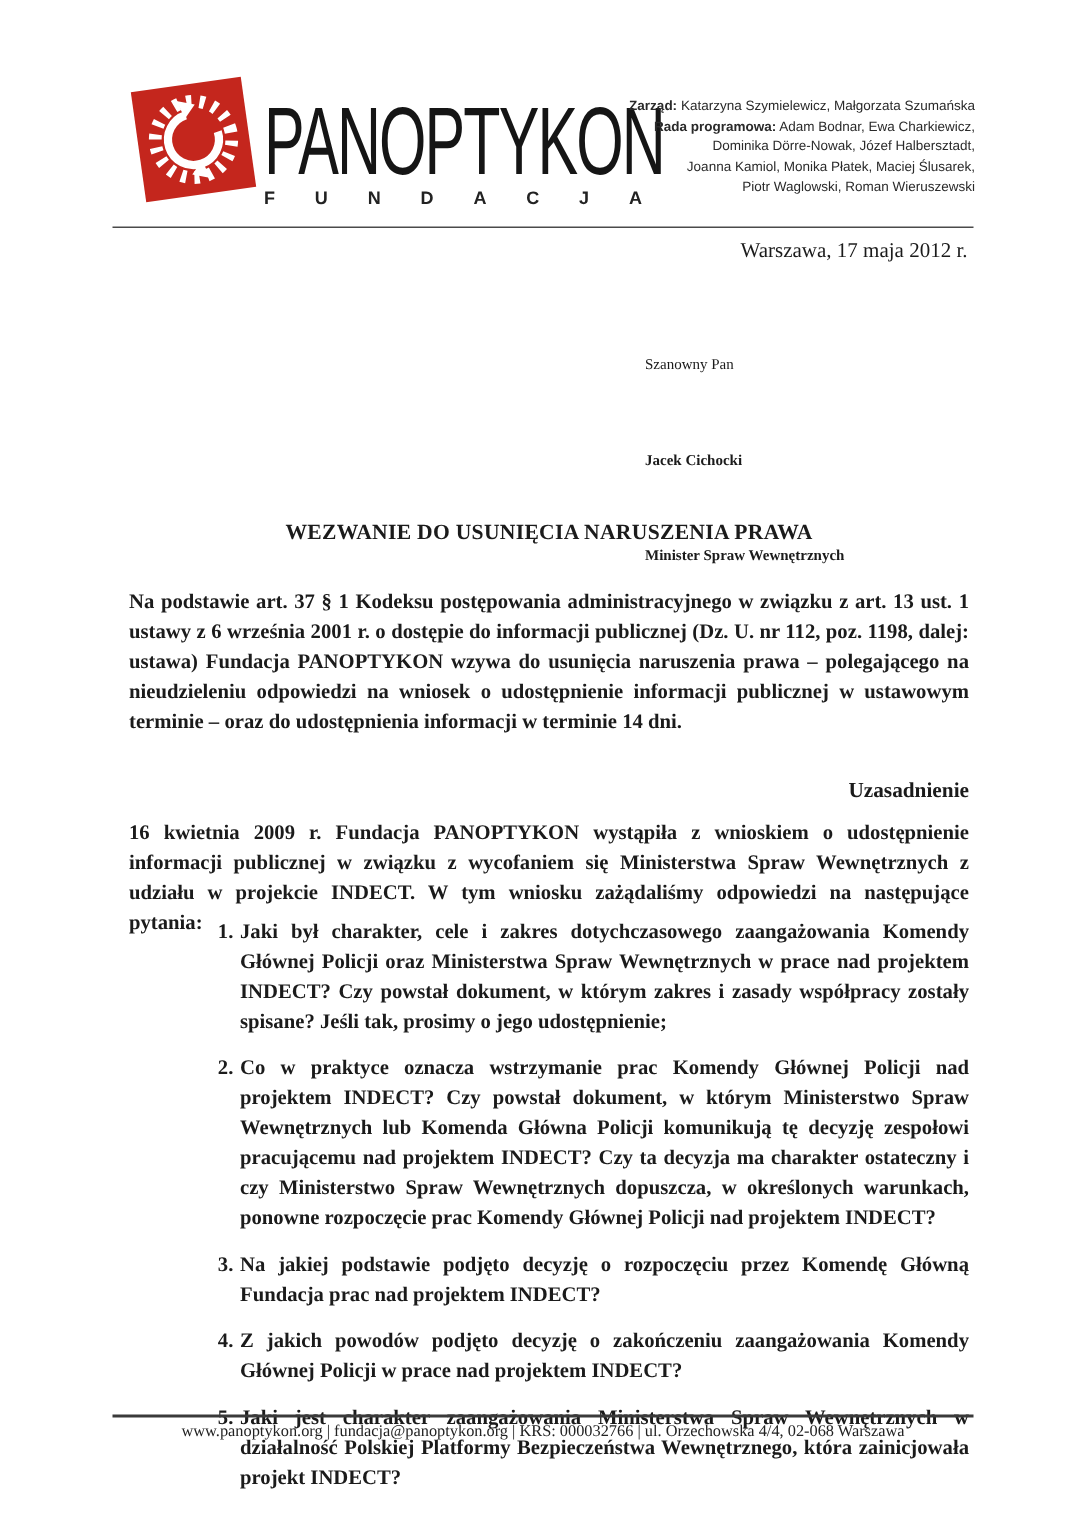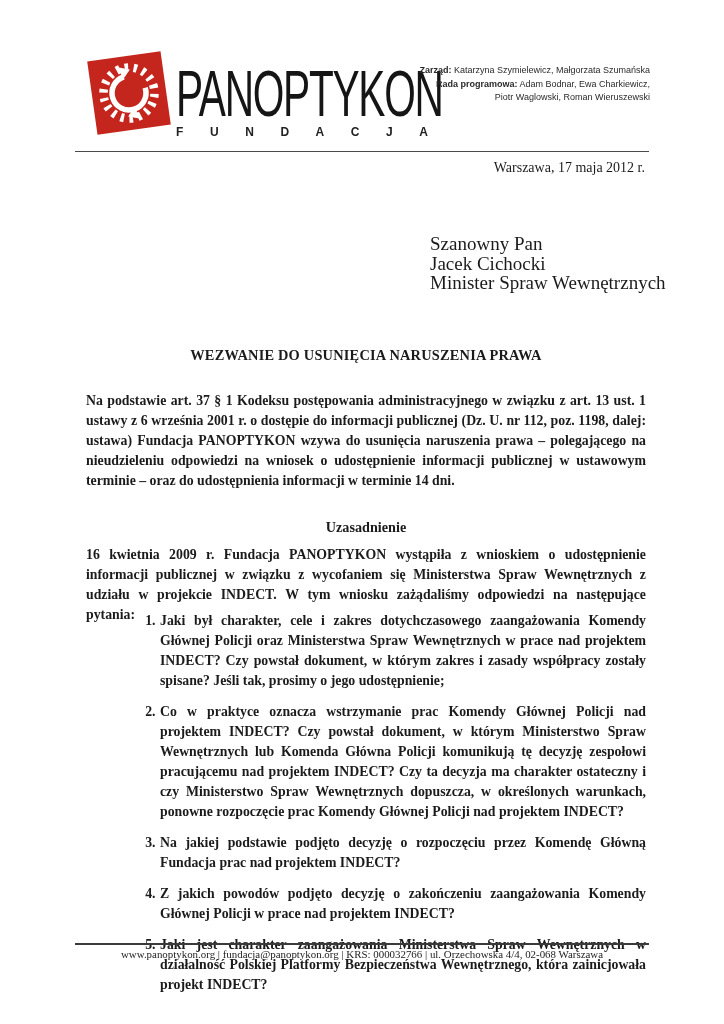--- a/index.html
+++ b/index.html
@@ -62,43 +62,43 @@
   .dateline {
     position: absolute;
     right: 79px;
     top: 160px;
     font-size: 14px;
   }
   .recipient {
     position: absolute;
     left: 430px;
     top: 234px;
-    font-size: 19px;
+    font-size: 10px;
     line-height: 19.5px;
   }
-  .recipient .bold { font-weight: 400; }
+  .recipient .bold { font-weight: 700; margin-top: 44px; }
 
   
   .content { position: absolute; left: 86px; width: 560px; font-weight: bold; }
   .doc-title {
     top: 347px;
     text-align: center;
     font-weight: 700;
     font-size: 14.4px;
     letter-spacing: 0.2px;
   }
   .para {
     text-align: justify;
     font-size: 13.8px;
     line-height: 20px;
   }
   .para-1 { top: 391px; }
   .section-heading {
     top: 519px;
-    text-align: center;
+    text-align: right;
     font-weight: 700;
     font-size: 14.2px;
   }
   .para-2 { top: 545px; }
 
   .questions { top: 611px; }
   .questions ol {
     margin: 0;
     padding-left: 49px;
     font-size: 13.8px;
@@ -157,20 +157,22 @@
       <span>A</span>
       <span>C</span>
       <span>J</span>
       <span>A</span>
     </div>
   </div>
 
   <div class="board">
     <div><b>Zarząd:</b><span> Katarzyna Szymielewicz, Małgorzata Szumańska</span></div>
     <div><b>Rada programowa:</b><span> Adam Bodnar, Ewa Charkiewicz,</span></div>
+    <div>Dominika Dörre-Nowak, Józef Halbersztadt,</div>
+    <div>Joanna Kamiol, Monika Płatek, Maciej Ślusarek,</div>
     <div>Piotr Waglowski, Roman Wieruszewski</div>
   </div>
 
   <div class="header-rule"></div>
 
   <div class="dateline">Warszawa, 17 maja 2012 r.</div>
 
   <div class="recipient">
     <div>Szanowny Pan</div>
     <div class="bold">Jacek Cichocki</div>

